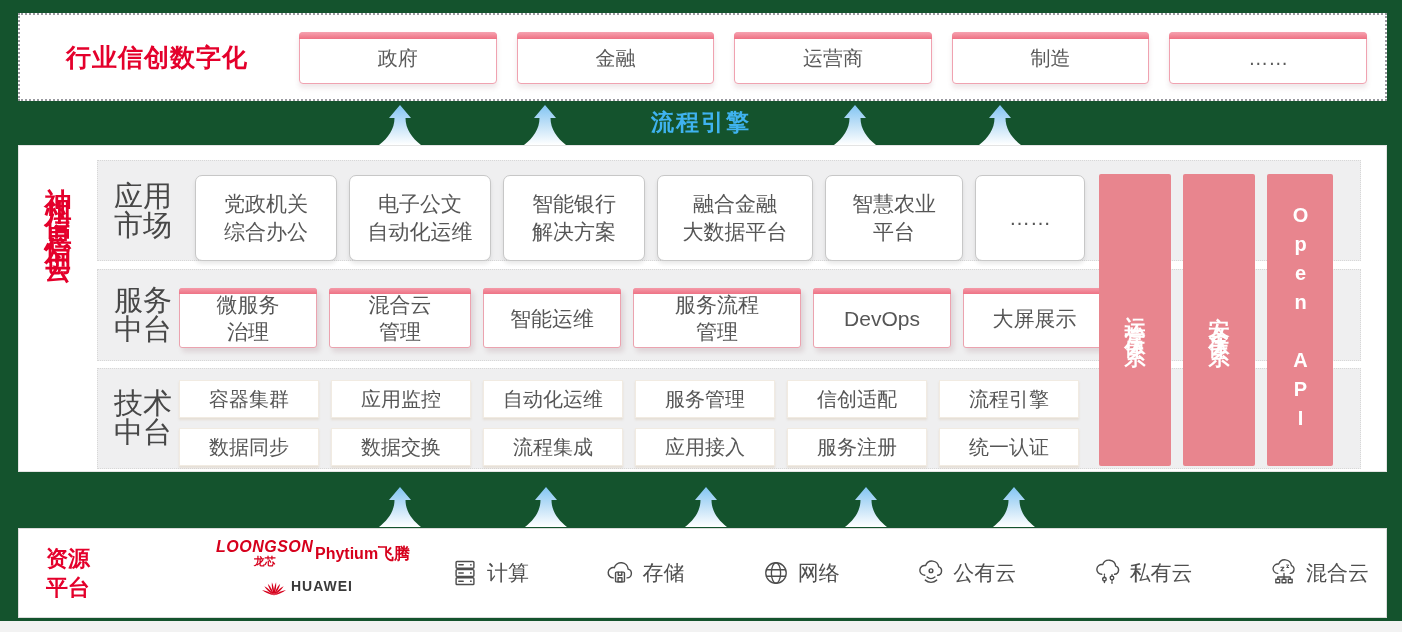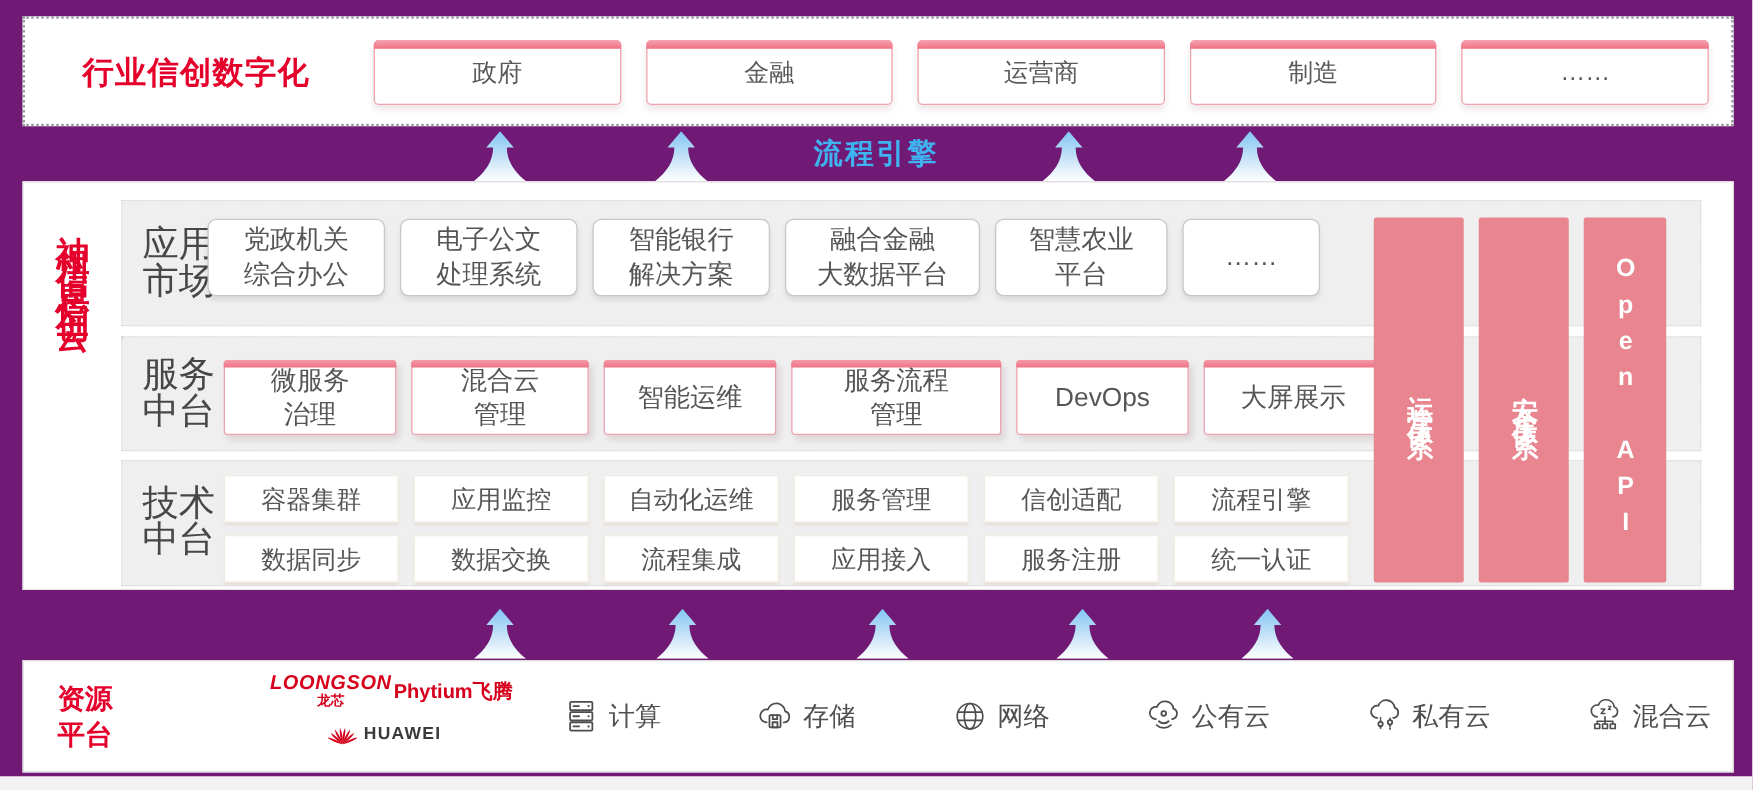--- a/index.html
+++ b/index.html
@@ -1,18 +1,18 @@
 <!DOCTYPE html>
 <html><head>
 <meta charset="utf-8">
 <style>
   html,body{margin:0;padding:0;background:#ffffff;}
   *{box-sizing:border-box;}
   #stage{
-    position:relative;width:1402px;height:632px;background:#701a75;overflow:hidden;
+    position:relative;width:1402px;height:632px;background:#14532d;overflow:hidden;
     font-family:"Liberation Sans","DejaVu Sans",sans-serif;color:#565656;
   }
   
   .top-box{
     position:absolute;left:18px;top:13px;width:1369px;height:88px;
     border:2px dotted #9a9aa0;background:#fff;
   }
   .industry-label{
     position:absolute;left:46px;top:0;height:100%;display:flex;align-items:center;
     font-size:25px;font-weight:bold;color:#e4002b;letter-spacing:1px;
@@ -171,25 +171,25 @@
     <div class="band band2"></div>
     <div class="band band3"></div>
 
     <div class="row-label" style="top:36px">应用
 市场</div>
     <div class="row-label" style="top:140px">服务
 中台</div>
     <div class="row-label" style="top:243px">技术
 中台</div>
 
-    <div class="boxrow" style="left:147px;top:29px;height:62px">
+    <div class="boxrow" style="left:176px;top:29px;height:86px">
       <div class="appcard ml" style="width:142px">党政机关
 综合办公</div>
       <div class="appcard ml" style="width:142px">电子公文
-处理系统</div>
+自动化运维</div>
       <div class="appcard ml" style="width:142px">智能银行
 解决方案</div>
       <div class="appcard ml" style="width:156px">融合金融
 大数据平台</div>
       <div class="appcard ml" style="width:138px">智慧农业
 平台</div>
       <div class="appcard ml" style="width:110px">……</div>
     </div>
 
     <div class="boxrow" style="left:160px;top:142px;height:60px">

